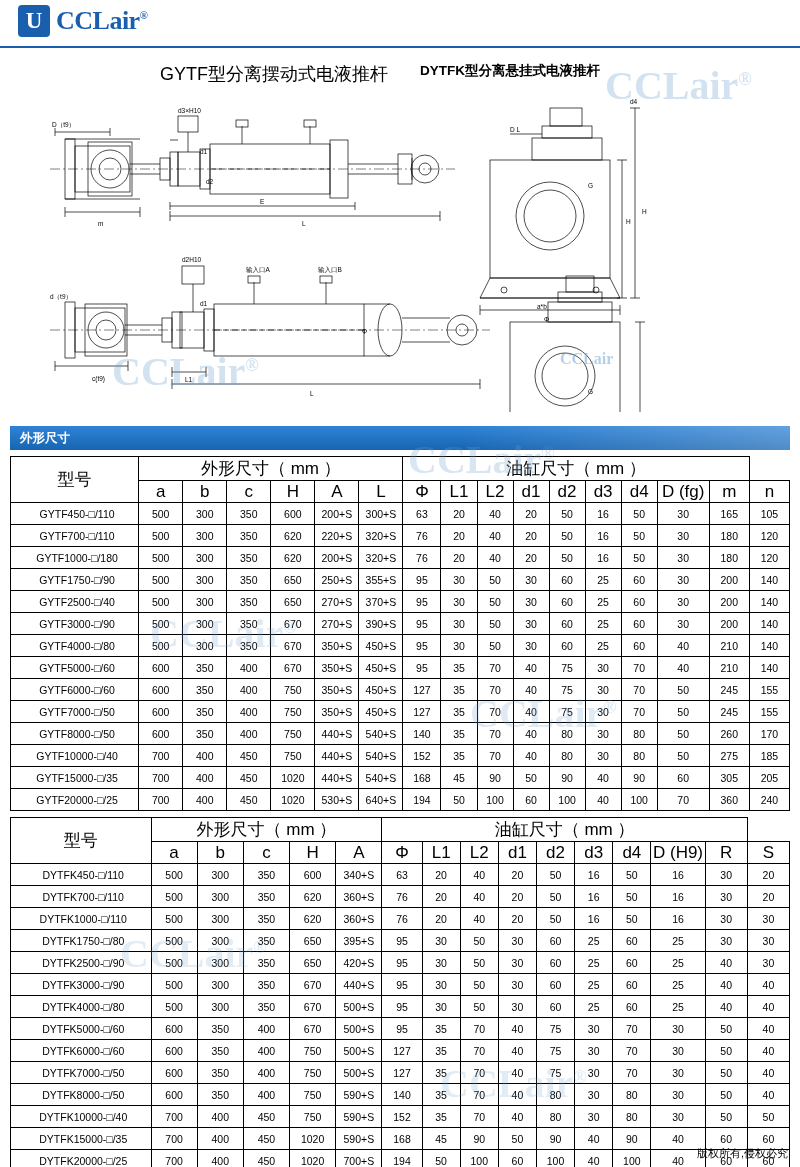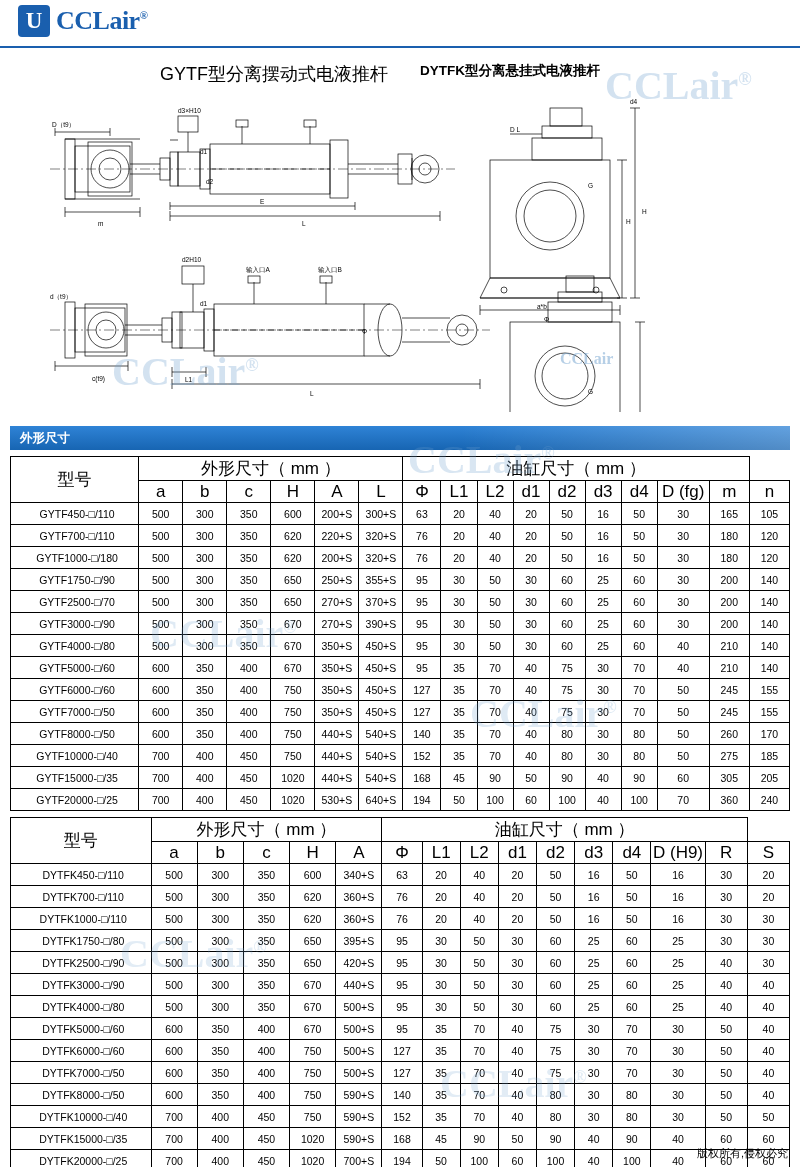--- a/index.html
+++ b/index.html
@@ -417,21 +417,21 @@
         <td>50</td>
         <td>30</td>
         <td>60</td>
         <td>25</td>
         <td>60</td>
         <td>30</td>
         <td>200</td>
         <td>140</td>
       </tr>
       <tr>
-        <td class="model">GYTF2500-□/70</td>
+        <td class="model">GYTF2500-□/40</td>
         <td>500</td>
         <td>300</td>
         <td>350</td>
         <td>650</td>
         <td>270+S</td>
         <td>370+S</td>
         <td>95</td>
         <td>30</td>
         <td>50</td>
         <td>30</td>

